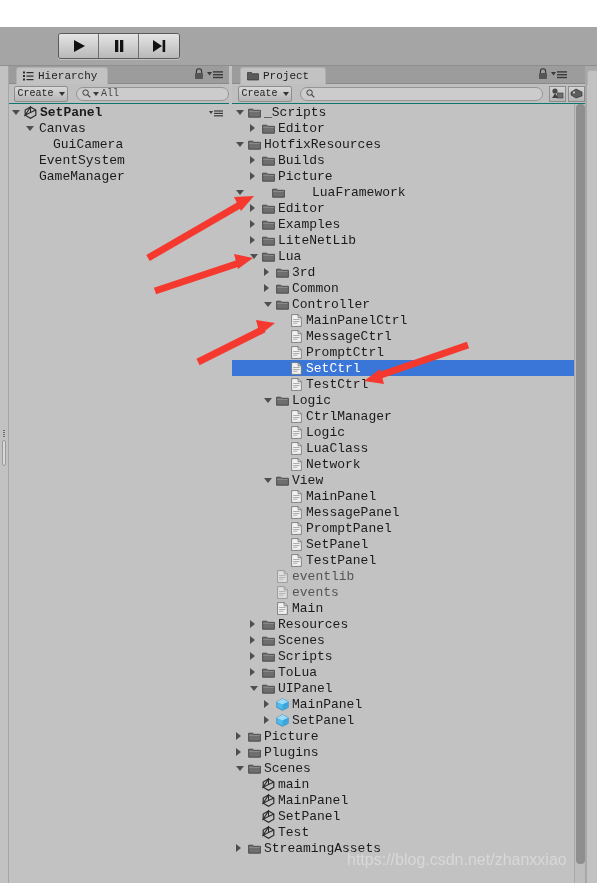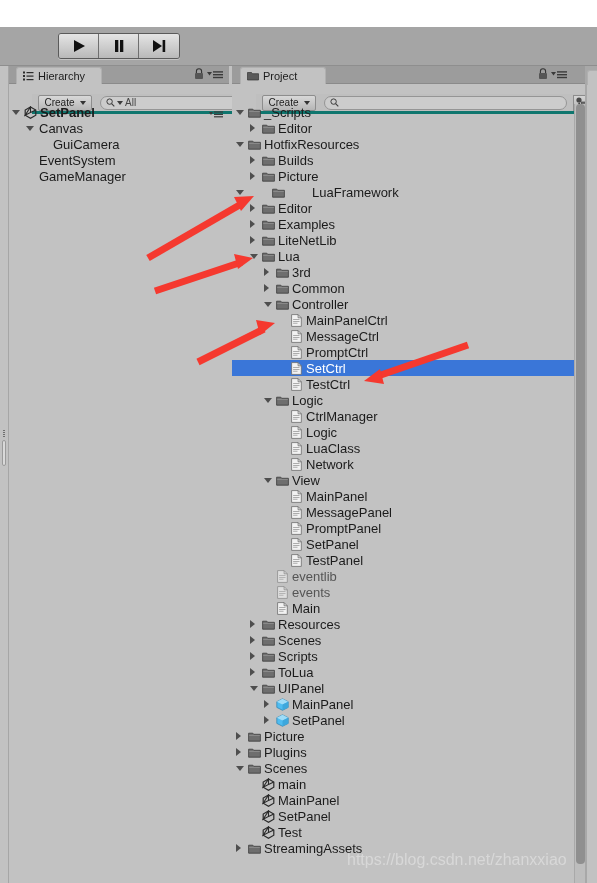--- a/index.html
+++ b/index.html
@@ -37,21 +37,21 @@
   .playbtn {
     width: 40px; height: 24px;
     background: linear-gradient(#e4e4e4, #b9b9b9);
     display: flex; align-items: center; justify-content: center;
     border-right: 1px solid #6f6f6f;
   }
   .playbtn:last-child { border-right: none; }
   .playbtn svg { display:block; }
 
   
-  .panel { position: absolute; background: #c2c2c2; }
+  .panel { position: absolute; background: #c2c2c2; font-family: Liberation Mono, monospace; }
   .panel-tabstrip {
     position: absolute; left:0; top:0; height: 18px; width: 100%;
     background: #9c9c9c;
     border-bottom: 1px solid #8a8a8a;
   }
   .panel-tab {
     position: absolute; left: 8px; top: 1px; height: 17px;
     padding: 0 10px 0 6px;
     background: #c2c2c2;
     border-top-left-radius: 3px;
@@ -62,24 +62,24 @@
     min-width: 86px;
   }
   .tabicon { display:flex; align-items:center; }
   .panel-right-icons {
     position: absolute; top: 2px; display: flex; align-items: center; gap: 3px;
   }
   .lock-icon svg, .menu-icon svg { display: block; }
 
   
   .createbar {
-    position: absolute; left: 0; top: 28px; height: 20px; width: 100%;
+    position: absolute; left: 0; top: 18px; height: 20px; width: 100%;
     background: #bfbfbf;
-    border-bottom: 3px solid #0f766e;
-    display: flex; align-items: center; margin-left: 24px;
+    border-bottom: 1px solid #0f766e;
+    display: flex; align-items: center;
   }
   .create-btn {
     margin-left: 6px; height: 16px; min-width: 54px;
     background: linear-gradient(#d8d8d8,#b6b6b6);
     border: 1px solid #8d8d8d; border-radius: 2px;
     font-size: 10px; color: #1c1c1c;
     display: flex; align-items: center; justify-content: center; gap: 5px;
     padding: 0 5px;
   }
   .tri-d { width:0;height:0;border-left:3px solid transparent;border-right:3px solid transparent;border-top:4px solid #333; }

